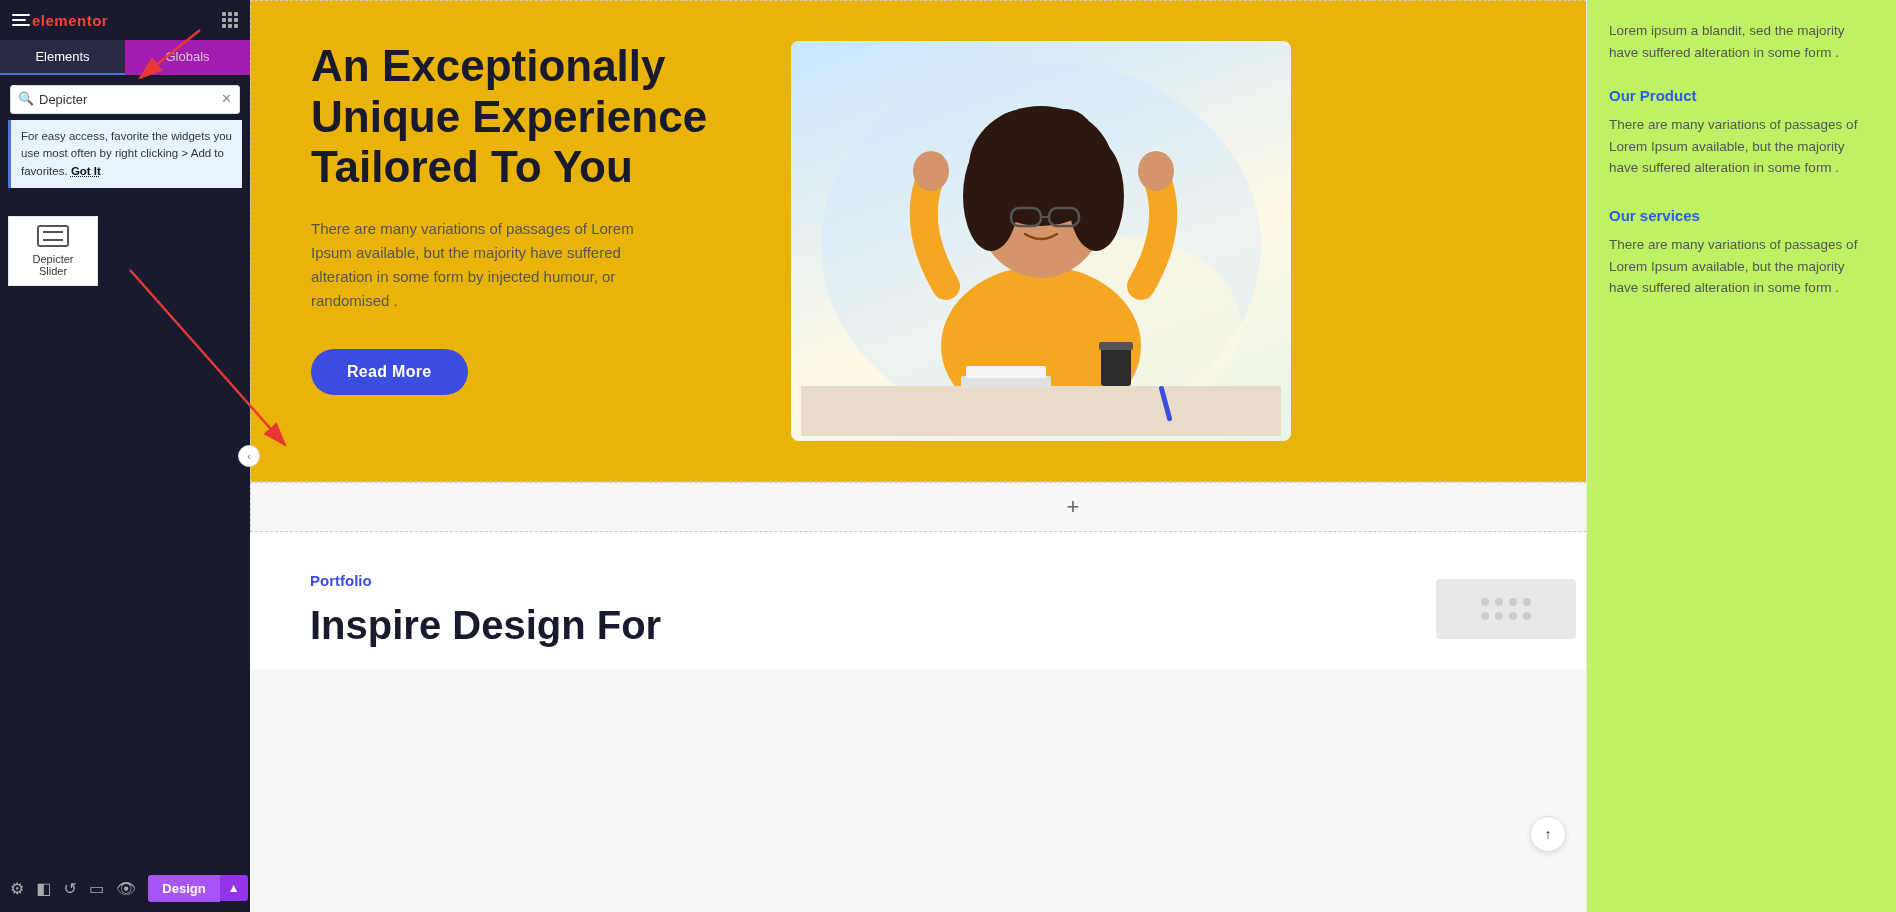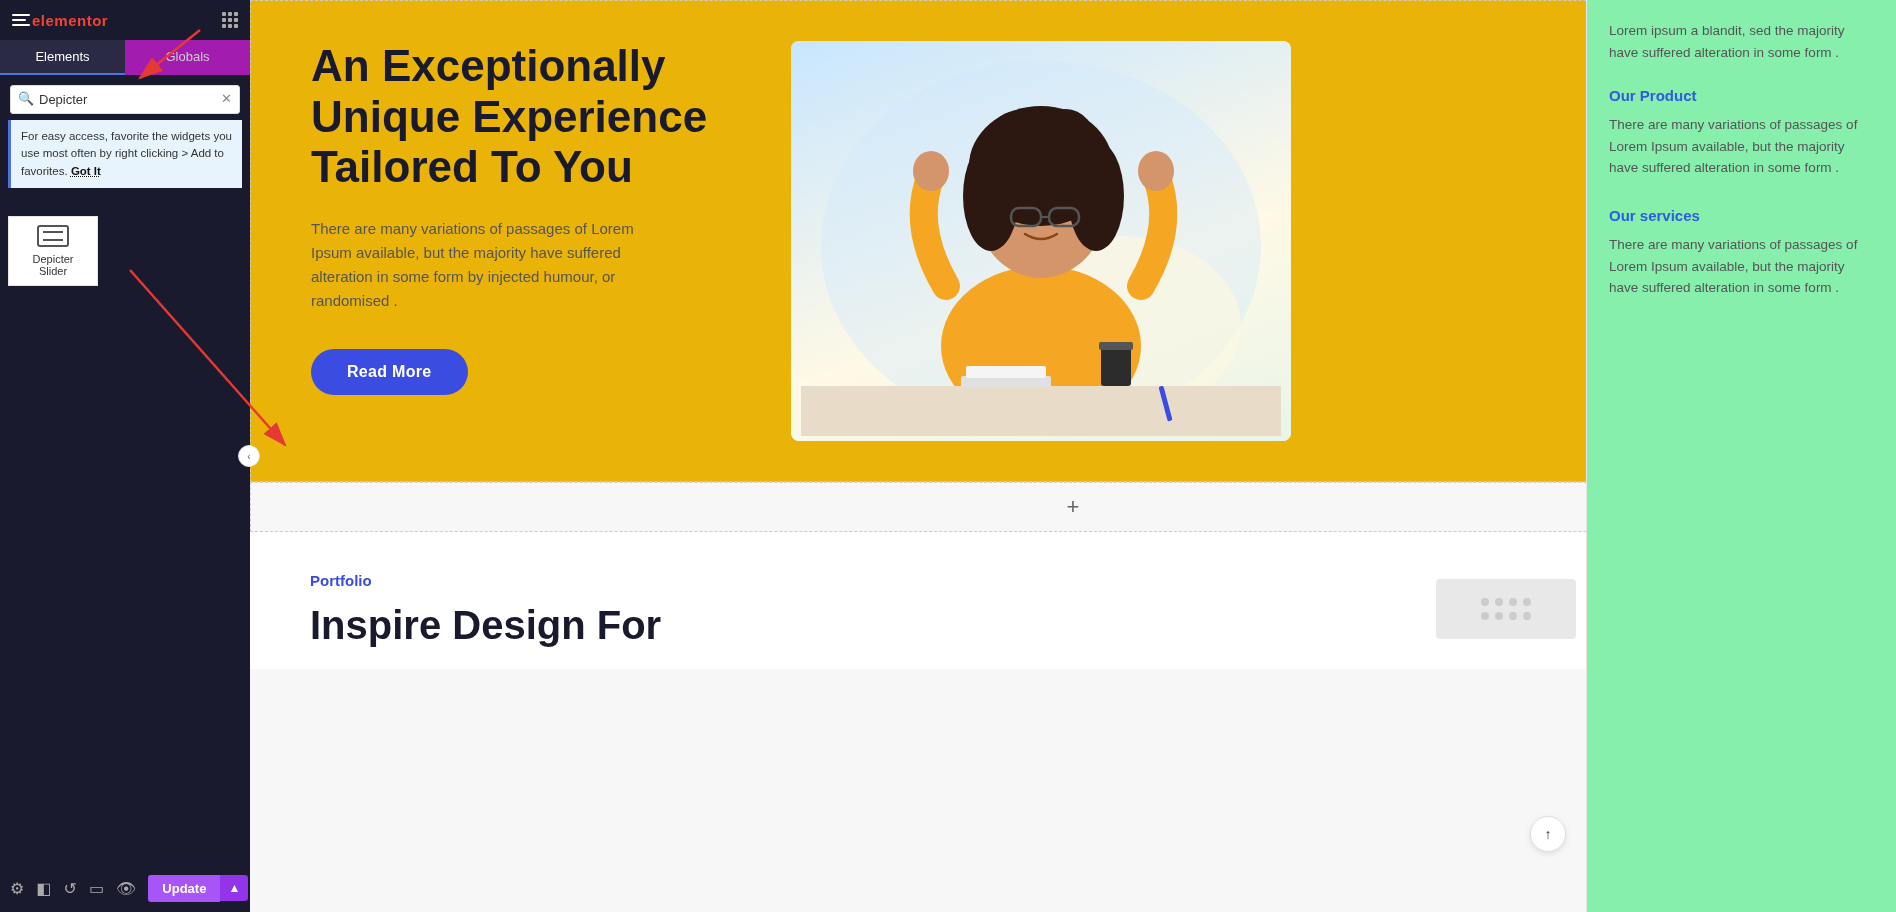--- a/index.html
+++ b/index.html
@@ -298,21 +298,21 @@
       background: linear-gradient(160deg, #c8e6ff 0%, #fff9e6 60%, #e8f5e9 100%);
       border-radius: 8px;
     }
 
     
     .right-panel {
       position: fixed;
       right: 0; top: 0;
       width: 310px;
       height: 100vh;
-      background: #86efac;
+      background: #bef264;
       border-left: 1px solid #e5e5e5;
       padding: 20px 22px;
       overflow-y: auto;
       z-index: 50;
     }
     .right-panel-intro {
       font-size: 13.5px;
       color: #555;
       line-height: 1.6;
       margin-bottom: 24px;
@@ -493,21 +493,21 @@
   </div>
 </div>
 
 <div class="bottom-toolbar">
   <div class="toolbar-icon">⚙</div>
   <div class="toolbar-icon">◧</div>
   <div class="toolbar-icon">↺</div>
   <div class="toolbar-icon">▭</div>
   <div class="toolbar-icon">👁</div>
   <div class="update-btn">
-    <button class="update-btn-main">Update</button>
+    <button class="update-btn-main">Design</button>
     <button class="update-btn-caret">▲</button>
   </div>
 </div>
 
 <div class="main-content">
 
   <div class="canvas">
 
     <div class="hero-section">
       <div class="hero-text">

